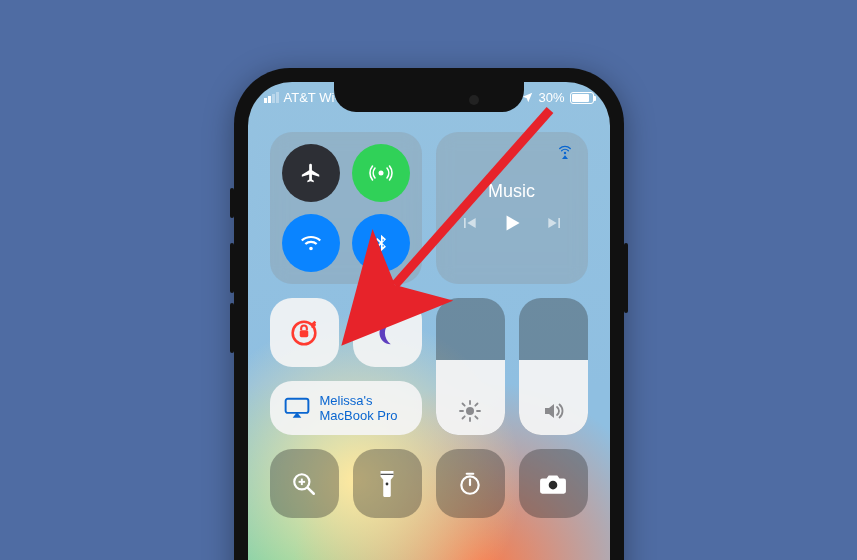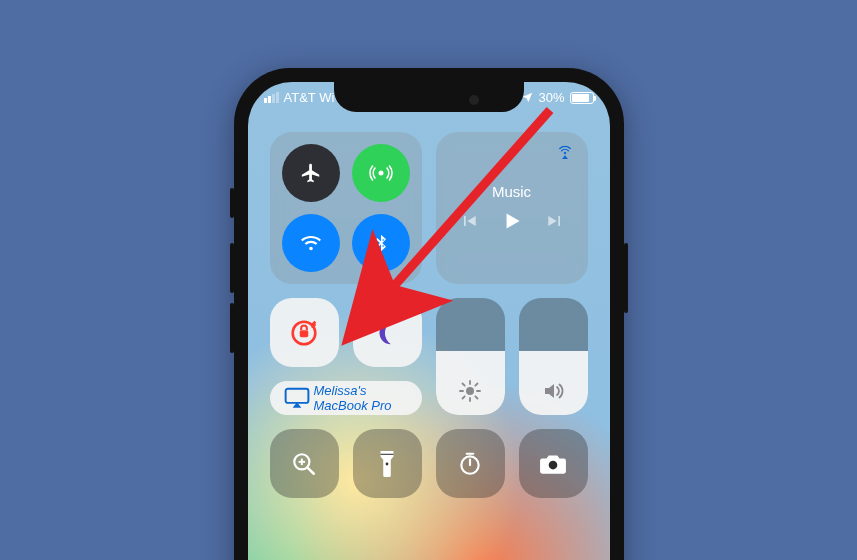--- a/index.html
+++ b/index.html
@@ -115,21 +115,21 @@
   .c-airplane { background:#2d2f35; }
   .c-cell     { background:#30d158; }
   .c-wifi     { background:#0a84ff; }
   .c-bt       { background:#0a84ff; }
 
   .music {
     aspect-ratio:1/1;
     display:flex; flex-direction:column; align-items:center; justify-content:center;
     color:#fff; position:relative;
   }
-  .music .title { font-size:15px; margin-bottom:8px; }
+  .music .title { font-size:18px; margin-bottom:8px; }
   .music .controls { display:flex; gap:20px; align-items:center; }
   .airplay-ind { position:absolute; top:12px; right:14px; }
 
   .row2 {
     display:grid; grid-template-columns:1fr 1fr; gap:14px;
   }
   .sq {
     aspect-ratio:1/1;
     background: rgba(245,245,245,.9);
     border-radius:22px;
@@ -146,25 +146,24 @@
     position:absolute; bottom:0; left:0; right:0; height:55%;
     background: rgba(250,250,250,.92);
   }
   .vslider svg { position:relative; z-index:2; margin-bottom:12px; }
 
   .mirror {
     grid-column:1 / 2;
     background: rgba(245,245,245,.9);
     border-radius:22px;
     display:flex; align-items:center;
-    padding:2px 14px;
+    padding:12px 14px;
     font-size:13px;
     color:#0a66d0;
-    gap:4px;
-    font-style:italic;
+    gap:10px;
   }
   .mirror svg { flex-shrink:0; }
 
   .botrow {
     grid-column:1 / -1;
     display:grid;
     grid-template-columns:repeat(4,1fr);
     gap:14px;
   }
   .btn {

